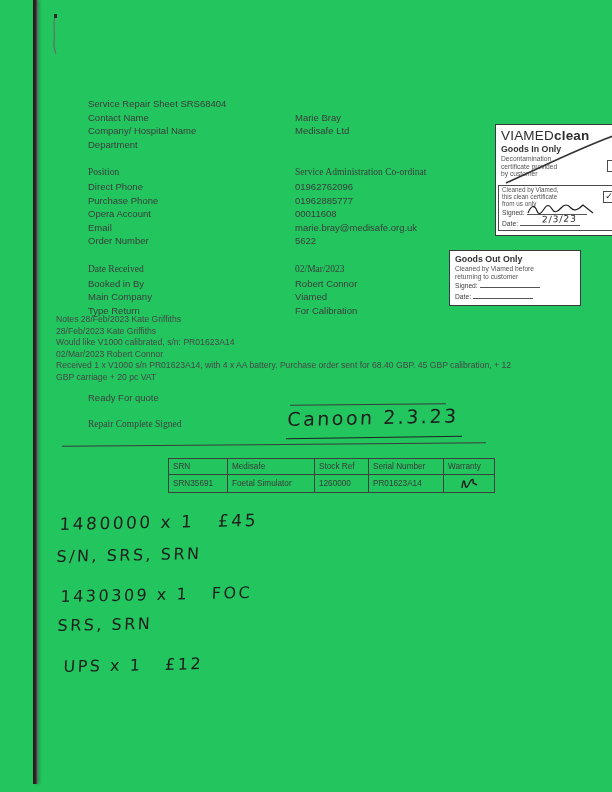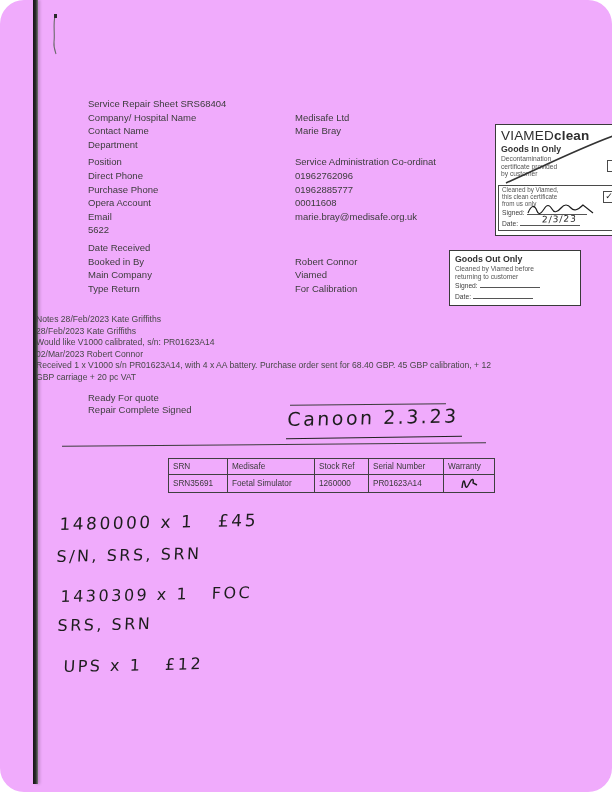--- a/index.html
+++ b/index.html
@@ -1,38 +1,38 @@
 <!DOCTYPE html>
 <html><head>
 <meta charset="utf-8">
 <style>
   html,body{margin:0;padding:0;}
   body{
     width:612px;height:792px;position:relative;background:#ffffff;
     font-family:"Liberation Sans", sans-serif;color:#3f3f3f;overflow:hidden;
   }
-  .page{position:absolute;inset:0;background:#f0abfc;border-radius:24px;}
+  .page{position:absolute;inset:0;background:#22c55e;}
   
   .scan-edge{position:absolute;left:33px;top:0;width:5px;height:784px;
     background:linear-gradient(to right,#141414 0%,#2b2b2b 55%,#777 100%);
     box-shadow:2px 0 3px rgba(0,0,0,0.18);}
   
   .fields{position:absolute;left:88px;top:97px;width:500px;font-size:9.5px;line-height:13.6px;color:#3c3c3c;}
   .frow{display:flex;height:13.6px;white-space:nowrap;}
   .frow .lbl{width:207px;flex:0 0 207px;}
   .frow .val{flex:1;}
-  .gap4{margin-top:4px;}
+  .gap4{margin-top:15px;font-family:Liberation Serif, serif;}
   .title-row{height:13.6px;white-space:nowrap;}
   
   .notes{position:absolute;left:36px;top:314px;width:548px;font-size:8.6px;line-height:11.6px;color:#474747;}
-  .notes div{white-space:nowrap;}
+  .notes div{white-space:nowrap;padding-left:20px;}
   
   .quote-label{position:absolute;left:88px;top:392px;font-size:9.5px;}
   .quote-line{position:absolute;left:290px;top:404px;width:156px;height:0;border-top:1.3px solid #3c3c3c;transform:rotate(-0.5deg);}
-  .signed-label{position:absolute;left:88px;top:404px;font-size:9.5px;}
+  .signed-label{position:absolute;left:88px;top:419px;font-size:9.5px;font-family:Liberation Serif, serif;}
   .sig-hw{position:absolute;left:288px;top:408px;font-size:19px;}
   .sig-underline{position:absolute;left:286px;top:437px;width:176px;height:0;border-top:1.6px solid #222;transform:rotate(-0.8deg);}
   .divider{position:absolute;left:62px;top:444px;width:424px;height:0;border-top:1.4px solid #3c3c3c;transform:rotate(-0.45deg);}
   
   .hw{font-family:"DejaVu Sans", sans-serif;color:#1d1d1d;white-space:pre;
       letter-spacing:2.5px;transform:rotate(-1.2deg) skewX(-4deg);transform-origin:left top;}
   .hw-big{position:absolute;font-size:17px;}
   
   .eq-table{position:absolute;left:168px;top:458px;border-collapse:collapse;font-size:8.2px;color:#3a3a3a;}
   .eq-table th,.eq-table td{border:1.3px solid #3f3f3f;padding:0 4px;white-space:nowrap;height:15px;text-align:left;font-weight:normal;margin-top:31px;}
@@ -65,26 +65,26 @@
   <div class="scan-edge"></div>
 
   <svg style="position:absolute;left:49px;top:13px;" width="14" height="44" viewBox="0 0 14 44">
     <path d="M6,3 c-2,8 0,18 -1,26 c-0.5,5 1,9 2,12" stroke="#6a6a6a" stroke-width="1.1" fill="none"></path>
     <rect x="5" y="1" width="3" height="4" fill="#2a2a2a"></rect>
   </svg>
 
   <div class="fields">
     <div class="title-row">Service Repair Sheet SRS68404</div>
     <div class="frow">
+        <span class="lbl">Contact Name</span>
+        <span class="val">Marie Bray</span>
+      </div>
+    <div class="frow">
         <span class="lbl">Company/ Hospital Name</span>
         <span class="val">Medisafe Ltd</span>
-      </div>
-    <div class="frow">
-        <span class="lbl">Contact Name</span>
-        <span class="val">Marie Bray</span>
       </div>
     <div class="frow">
         <span class="lbl">Department</span>
         <span class="val"></span>
       </div>
     <div class="frow gap4">
         <span class="lbl">Position</span>
         <span class="val">Service Administration Co-ordinat</span>
       </div>
     <div class="frow">
@@ -97,24 +97,26 @@
       </div>
     <div class="frow">
         <span class="lbl">Opera Account</span>
         <span class="val">00011608</span>
       </div>
     <div class="frow">
         <span class="lbl">Email</span>
         <span class="val">marie.bray@medisafe.org.uk</span>
       </div>
     <div class="frow">
+        <span class="lbl">Order Number</span>
         <span class="val">5622</span>
       </div>
     <div class="frow gap4">
         <span class="lbl">Date Received</span>
+        <span class="val">02/Mar/2023</span>
       </div>
     <div class="frow">
         <span class="lbl">Booked in By</span>
         <span class="val">Robert Connor</span>
       </div>
     <div class="frow">
         <span class="lbl">Main Company</span>
         <span class="val">Viamed</span>
       </div>
     <div class="frow">

